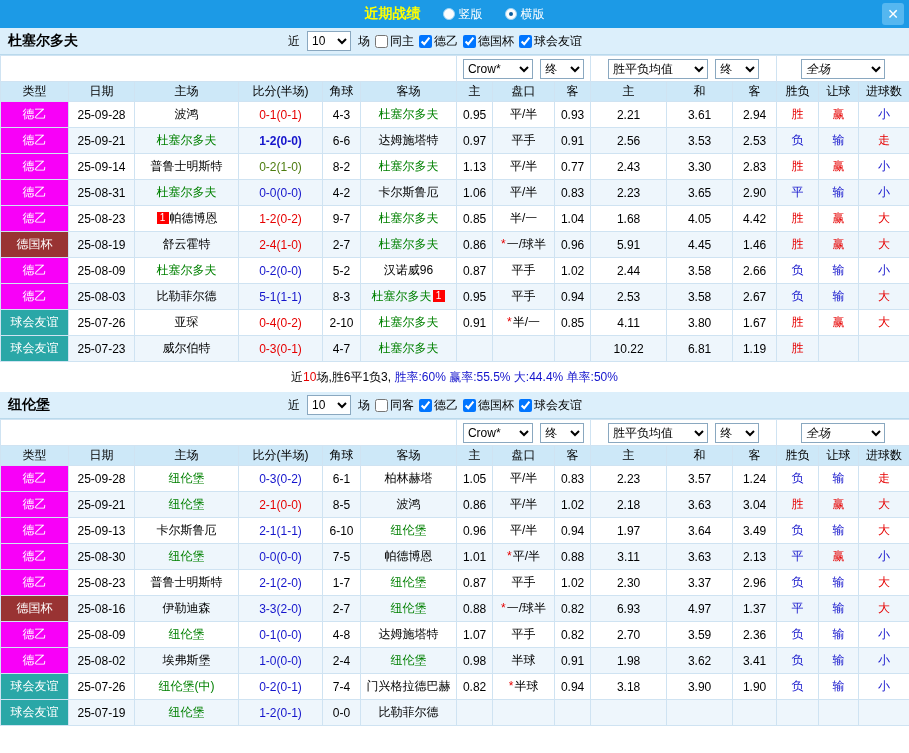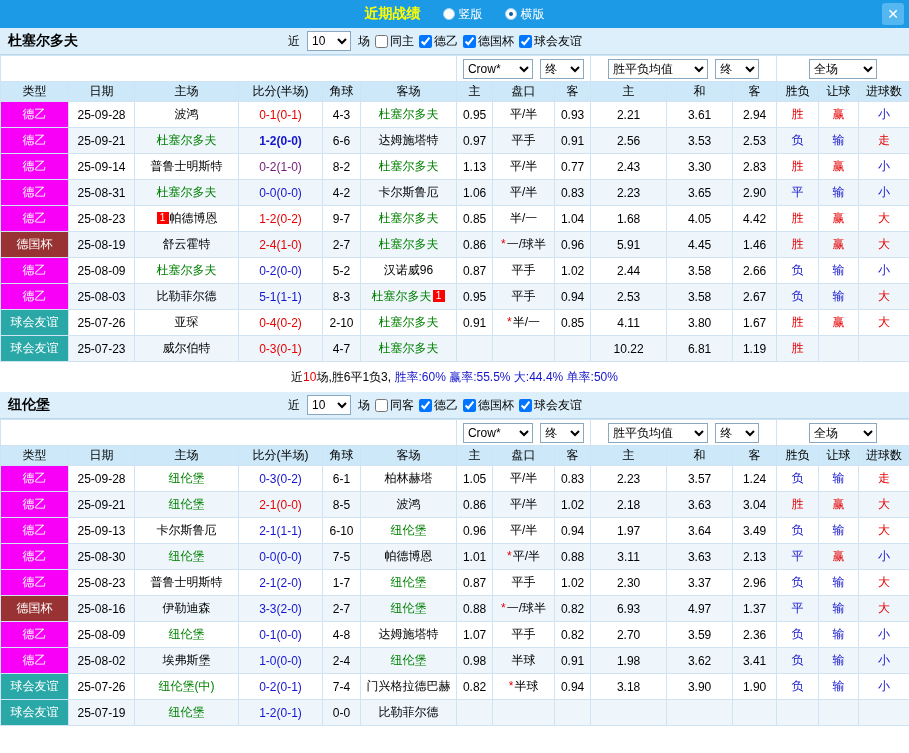--- a/index.html
+++ b/index.html
@@ -26,21 +26,21 @@
   .controls { display:flex; align-items:center; gap:5px; }
   .chk { display:inline-flex; align-items:center; gap:2px; }
   .chk input { width:13px; height:13px; }
 
   select { font-size:12px; height:20px; border:1px solid #8aa8c0; background:#fff;
     font-family:inherit; margin:0 2px; }
   .sel-count { width:44px; }
   .sel-book  { width:70px; }
   .sel-final { width:44px; }
   .sel-avg   { width:100px; }
-  .sel-scope { width:68px; }
+  .sel-scope { width:84px;font-style:italic; }
 
   
   table { border-collapse:collapse; table-layout:fixed; width:909px; }
   td,th { border:1px solid #cfe3f2; text-align:center; overflow:hidden;
     white-space:nowrap; font-weight:normal; }
   thead .filter-row td { height:26px; background:#fff; }
   thead .cols th { height:20px; background:#cde8f8; }
   tbody td { height:26px; }
   tbody tr:nth-child(even) td { background:#eef6fc; }
   tbody tr:nth-child(even) td.type-cell { background:inherit; }
@@ -177,21 +177,21 @@
           <td>3.53</td>
           <td>2.53</td>
           <td style="color: rgb(20, 20, 204);">负</td>
           <td style="color: rgb(20, 20, 204);">输</td>
           <td style="color: rgb(230, 0, 0);">走</td>
         </tr>
         <tr>
           <td class="type-cell" style="background: rgb(248, 0, 248);">德乙</td>
           <td>25-09-14</td>
           <td><span>普鲁士明斯特</span></td>
-          <td style="color: #701a75;">0-2(1-0)</td>
+          <td style="color: #4d7c0f;">0-2(1-0)</td>
           <td>8-2</td>
           <td class="green"><span>杜塞尔多夫</span></td>
           <td>1.13</td>
           <td>平/半</td>
           <td>0.77</td>
           <td>2.43</td>
           <td>3.30</td>
           <td>2.83</td>
           <td style="color: rgb(230, 0, 0);">胜</td>
           <td style="color: rgb(230, 0, 0);">赢</td>

